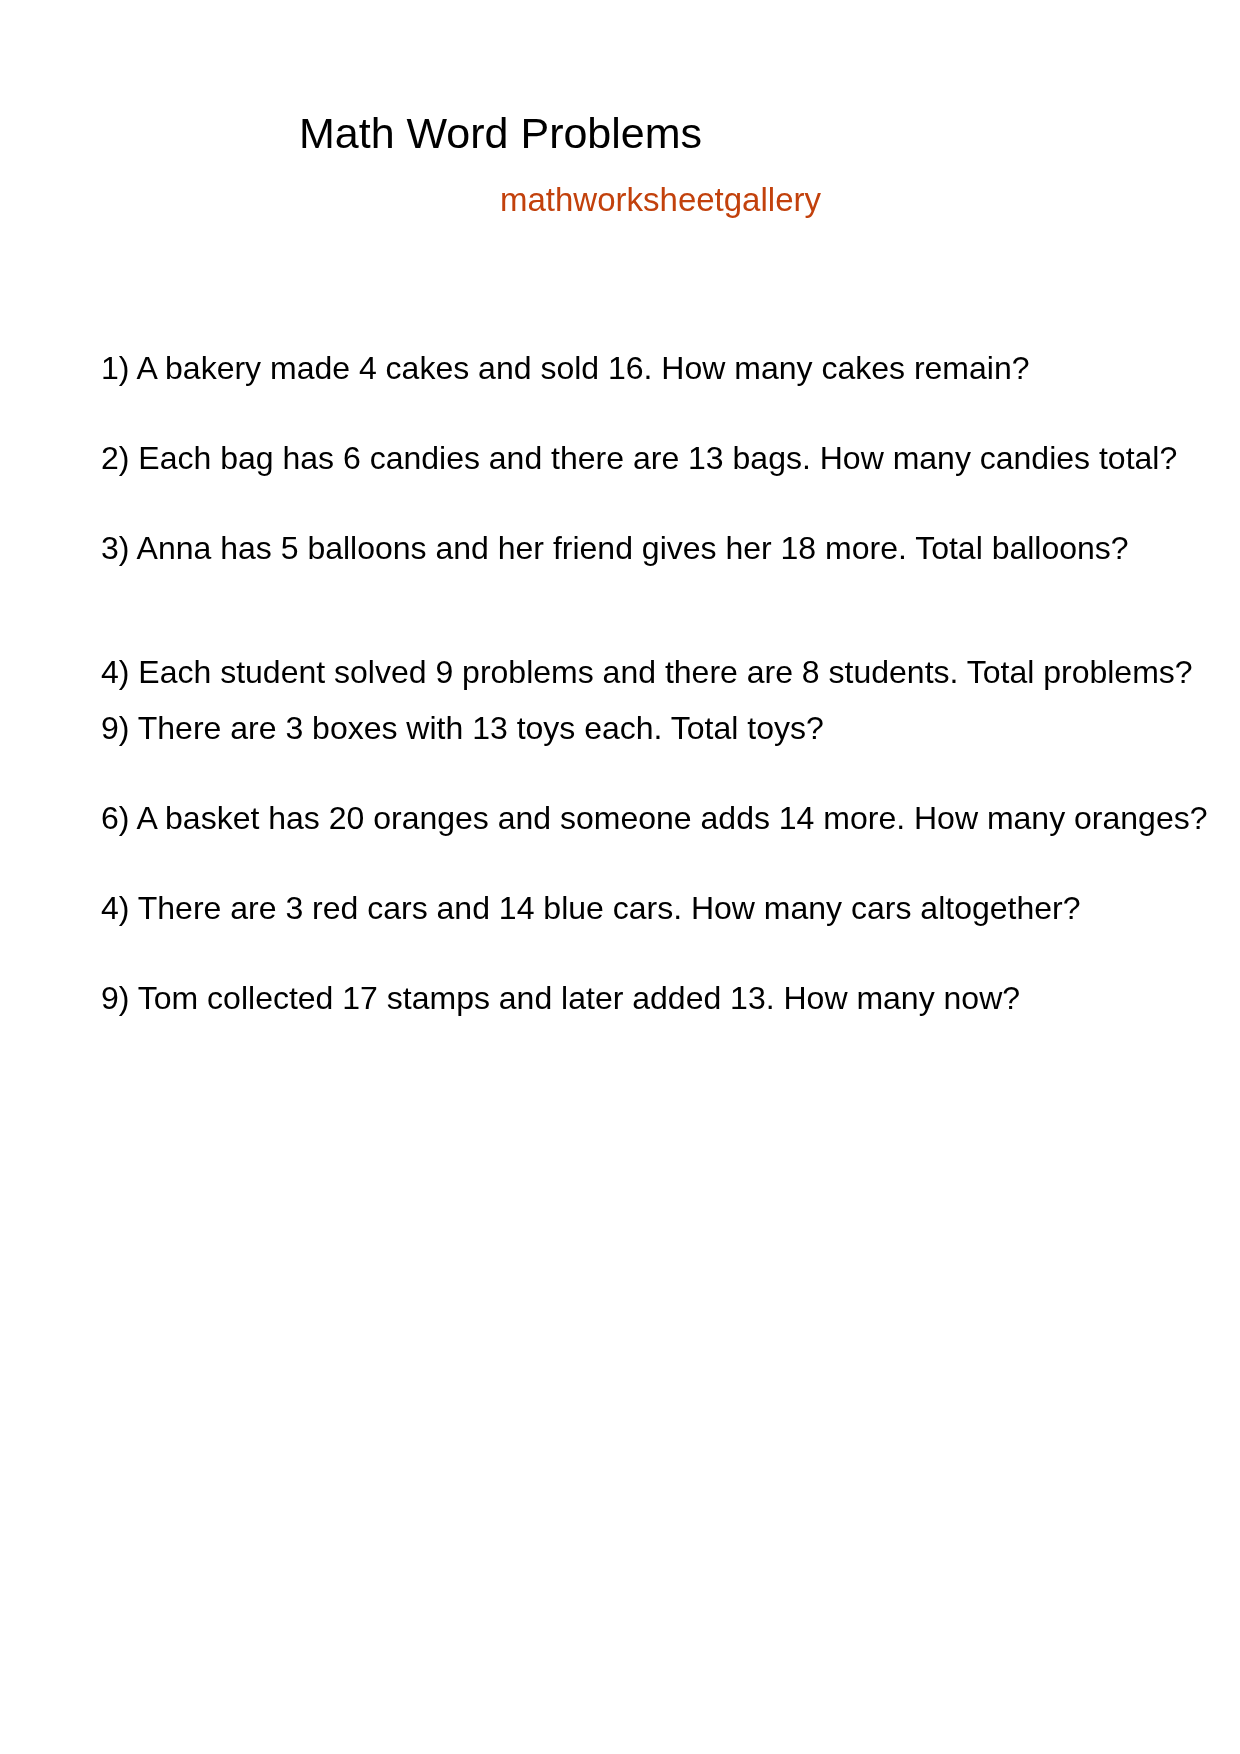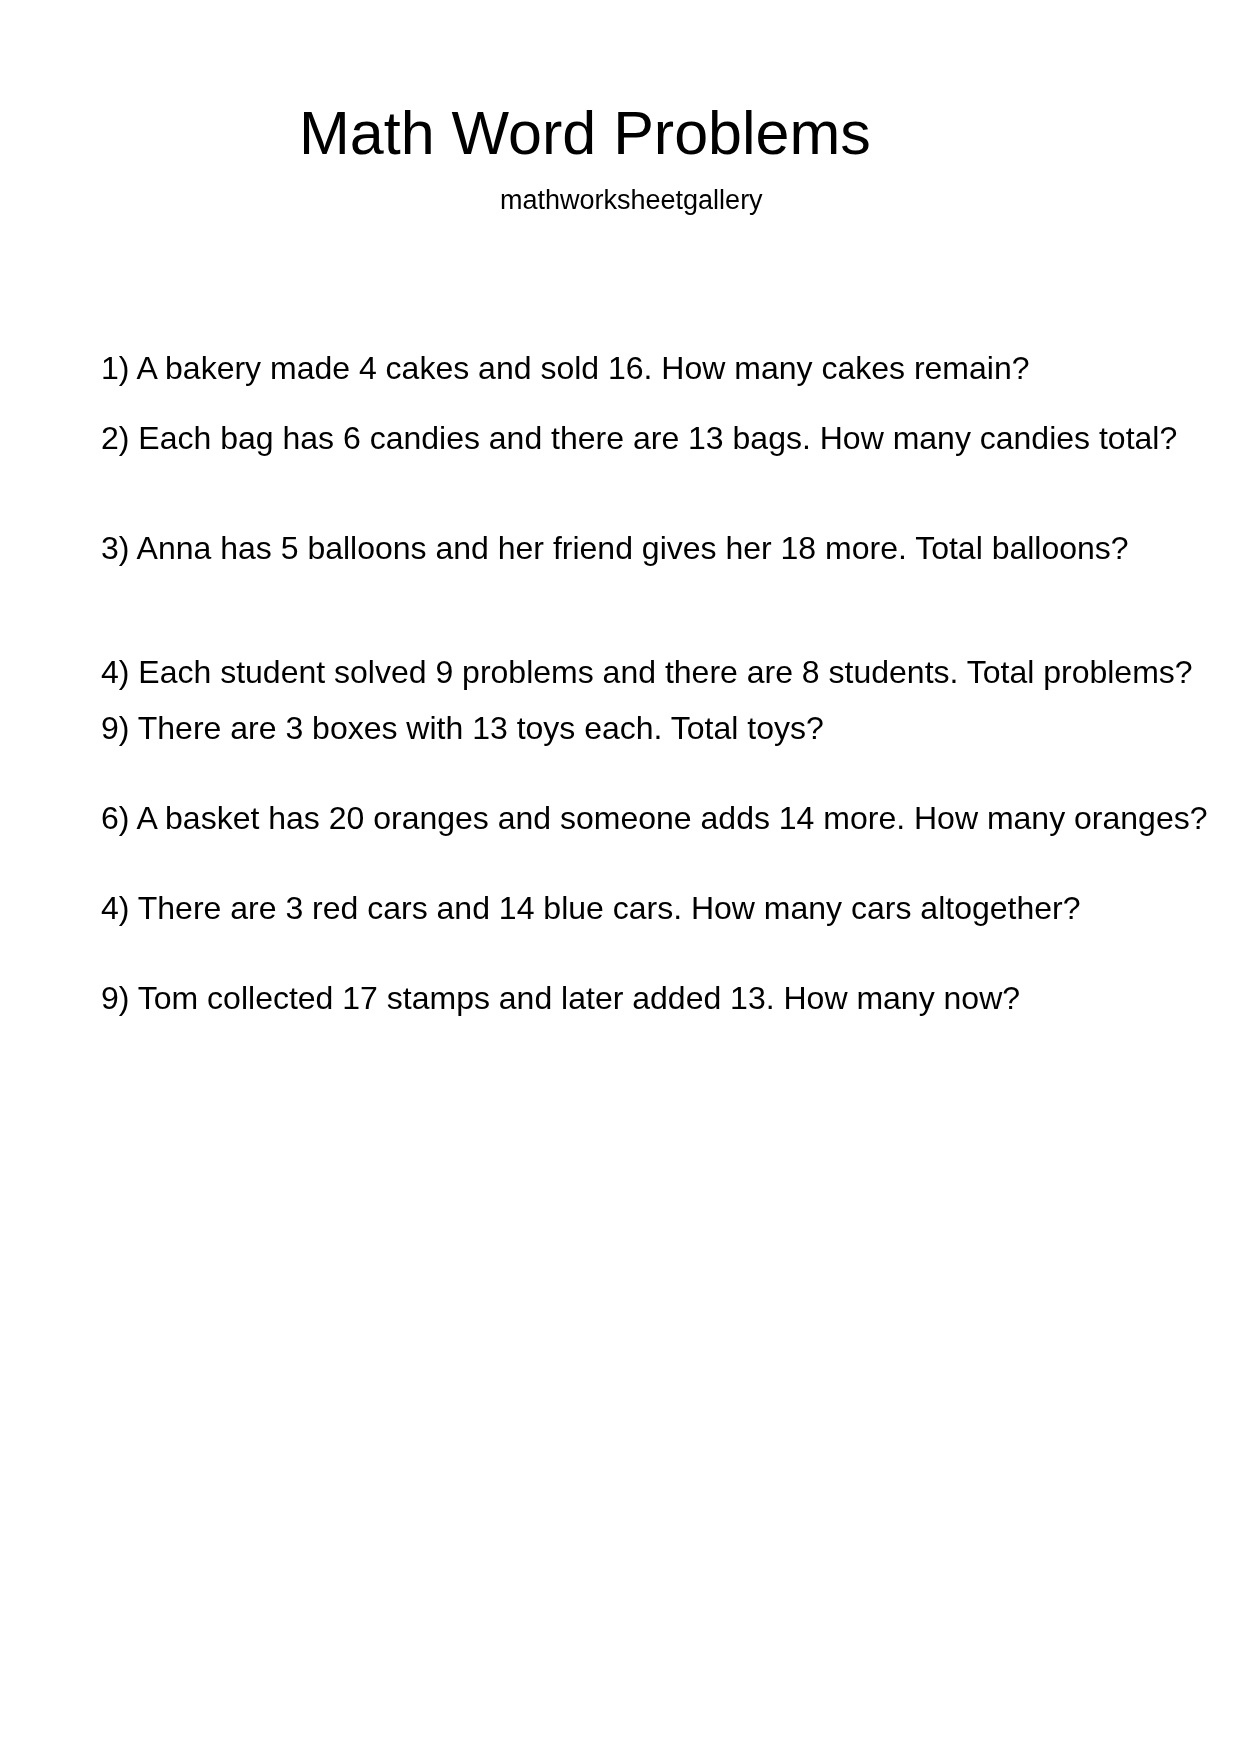--- a/index.html
+++ b/index.html
@@ -1,32 +1,32 @@
 <!DOCTYPE html>
 <html><head>
 <meta charset="utf-8">
 <style>
   html, body { margin: 0; padding: 0; background: #ffffff; }
   body { width: 1240px; height: 1754px; position: relative; overflow: hidden;
          font-family: "Liberation Sans", sans-serif; color: #000; }
-  .title { position: absolute; left: 299px; top: 98px; font-size: 61px;
+  .title { position: absolute; left: 299px; top: 98px; font-size: 43px;
            line-height: 70px; white-space: nowrap; margin: 0; font-weight: normal; }
-  .subtitle { position: absolute; left: 500px; top: 180px; font-size: 27px;
-              line-height: 40px; color: #000000; white-space: nowrap; }
+  .subtitle { position: absolute; left: 500px; top: 180px; font-size: 33px;
+              line-height: 40px; color: #c2410c; white-space: nowrap; }
   .problem { position: absolute; left: 101px; font-size: 32px; line-height: 40px;
              white-space: nowrap; }
 </style>
 </head>
 <body>
 
 <h1 class="title">Math Word Problems</h1>
 <div class="subtitle">mathworksheetgallery</div>
 
 <div>
   <div class="problem" style="top:348px">1) A bakery made 4 cakes and sold 16. How many cakes remain?</div>
-  <div class="problem" style="top:418px">2) Each bag has 6 candies and there are 13 bags. How many candies total?</div>
+  <div class="problem" style="top:438px">2) Each bag has 6 candies and there are 13 bags. How many candies total?</div>
   <div class="problem" style="top:528px">3) Anna has 5 balloons and her friend gives her 18 more. Total balloons?</div>
   <div class="problem" style="top:652px">4) Each student solved 9 problems and there are 8 students. Total problems?</div>
   <div class="problem" style="top:708px">9) There are 3 boxes with 13 toys each. Total toys?</div>
   <div class="problem" style="top:798px">6) A basket has 20 oranges and someone adds 14 more. How many oranges?</div>
   <div class="problem" style="top:888px">4) There are 3 red cars and 14 blue cars. How many cars altogether?</div>
   <div class="problem" style="top:978px">9) Tom collected 17 stamps and later added 13. How many now?</div>
 </div>
 
 </body></html>

